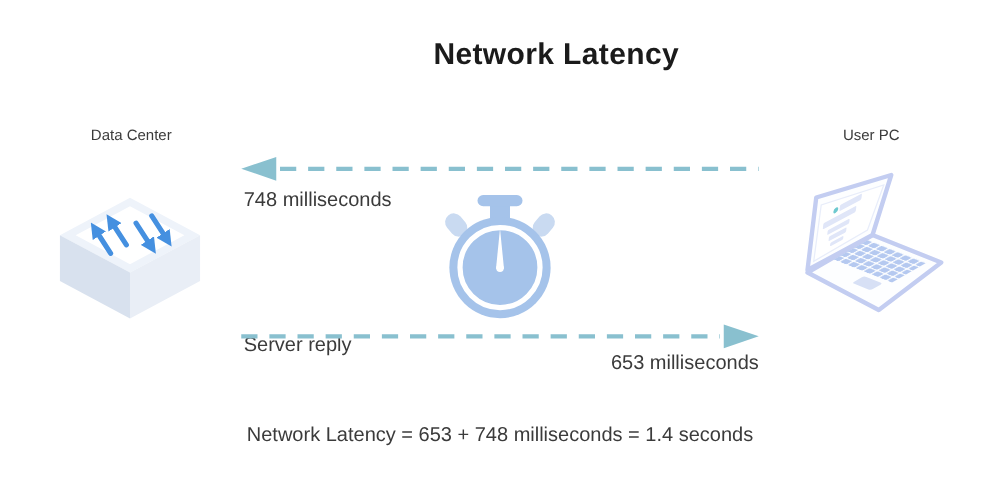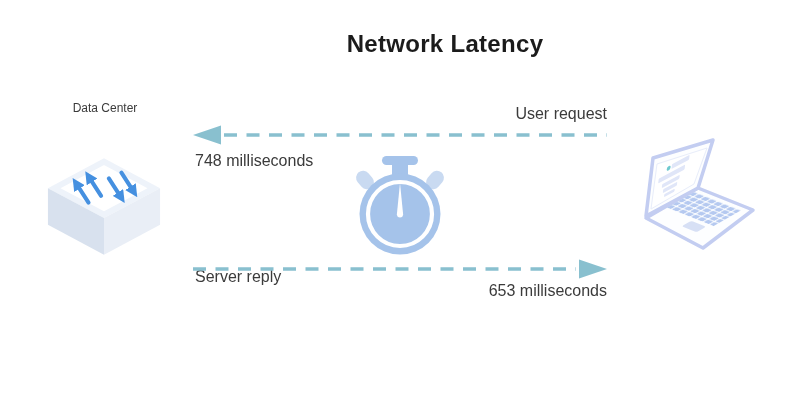--- a/index.html
+++ b/index.html
@@ -19,20 +19,21 @@
   svg{display:block;}
 </style>
 </head>
 <body>
 
 <div class="canvas">
 
   <div class="abs title">Network Latency</div>
 
   <div class="abs nodelabel dc-label">Data Center</div>
+  <div class="abs nodelabel pc-label">User PC</div>
 
   <svg class="abs" style="left:46px;top:156px;" width="116" height="101" viewBox="0 0 120 104">
     <defs>
       <marker id="swhead" markerUnits="userSpaceOnUse" markerWidth="13" markerHeight="13" refX="3" refY="6.5" orient="auto">
         <path d="M0,0 L13,6.5 L0,13 Z" fill="#4590e0"></path>
       </marker>
     </defs>
     <polygon points="60,2 118,33 60,64 2,33" fill="#eef3fa"></polygon>
     <polygon points="60,9 105,33 60,57 15,33" fill="#ffffff"></polygon>
     <polygon points="2,33 2,71 60,102 60,64" fill="#d8e1ee"></polygon>
@@ -74,28 +75,28 @@
     <rect x="13" y="18" width="14" height="20" rx="7" transform="rotate(-40 20 28)" fill="#c9daf1"></rect>
     <rect x="83" y="18" width="14" height="20" rx="7" transform="rotate(40 90 28)" fill="#c9daf1"></rect>
     <rect x="47" y="10" width="16" height="16" fill="#a5c3ea"></rect>
     <rect x="37" y="4" width="36" height="9" rx="4.5" fill="#a5c3ea"></rect>
     <circle cx="55" cy="62" r="40.5" fill="#a5c3ea"></circle>
     <circle cx="55" cy="62" r="32" fill="none" stroke="#ffffff" stroke-width="4.2"></circle>
     <polygon points="51.8,63 58.2,63 55,31" fill="#ffffff"></polygon>
     <circle cx="55" cy="62.5" r="3" fill="#ffffff"></circle>
   </svg>
 
-  <div class="abs flowtext req-label">User request</div>
   <svg class="abs" style="left:190px;top:123px;" width="420" height="24" viewBox="0 0 420 24">
     <line x1="34" y1="12" x2="417" y2="12" stroke-width="3.4" stroke-dasharray="13 9.5" stroke="#89c0cf"></line>
     <polygon points="3,12 31,2.5 31,21.5" fill="#89c0cf"></polygon>
   </svg>
   <div class="abs flowtext req-dur">748 milliseconds</div>
 
   <div class="abs flowtext rep-label">Server reply</div>
   <svg class="abs" style="left:190px;top:257px;" width="420" height="24" viewBox="0 0 420 24">
     <line x1="3" y1="12" x2="386" y2="12" stroke-width="3.4" stroke-dasharray="13 9.5" stroke="#89c0cf"></line>
     <polygon points="417,12 389,2.5 389,21.5" fill="#89c0cf"></polygon>
   </svg>
   <div class="abs flowtext rep-dur">653 milliseconds</div>
 
+  <div class="abs formula">Network Latency = 653 + 748 milliseconds = 1.4 seconds</div>
 
 </div>
 
 </body></html>

